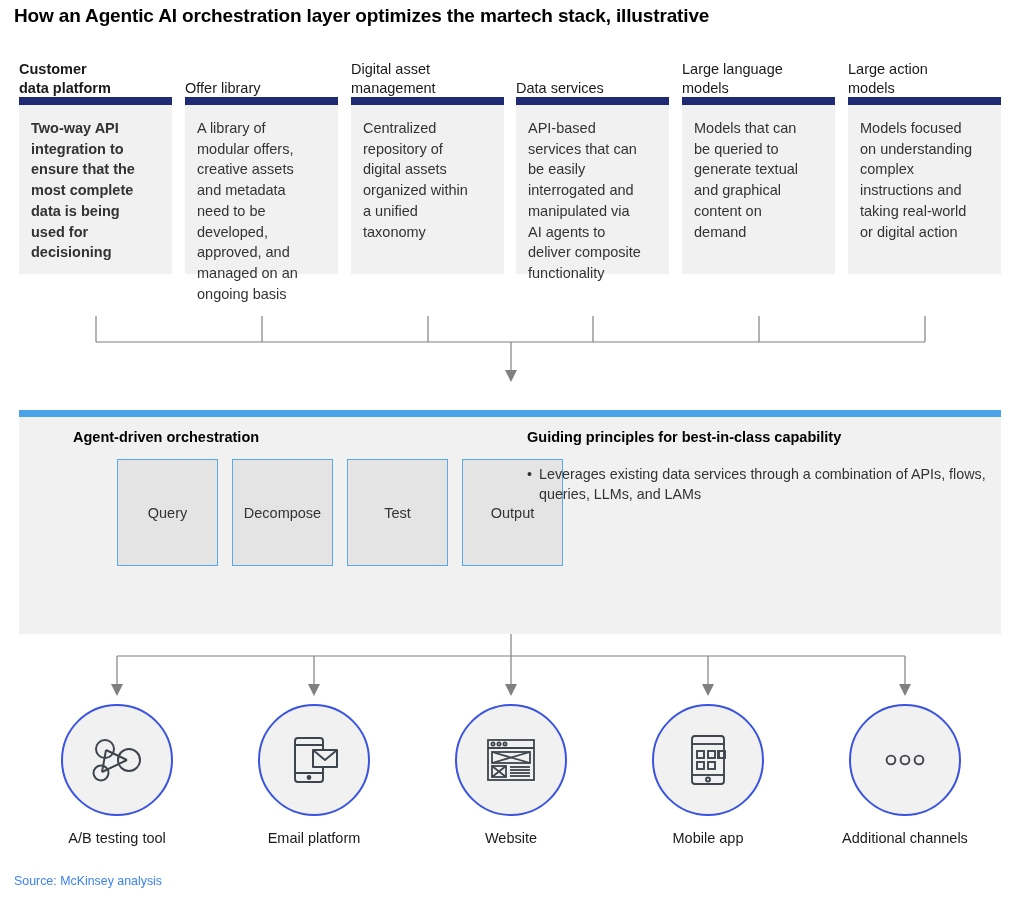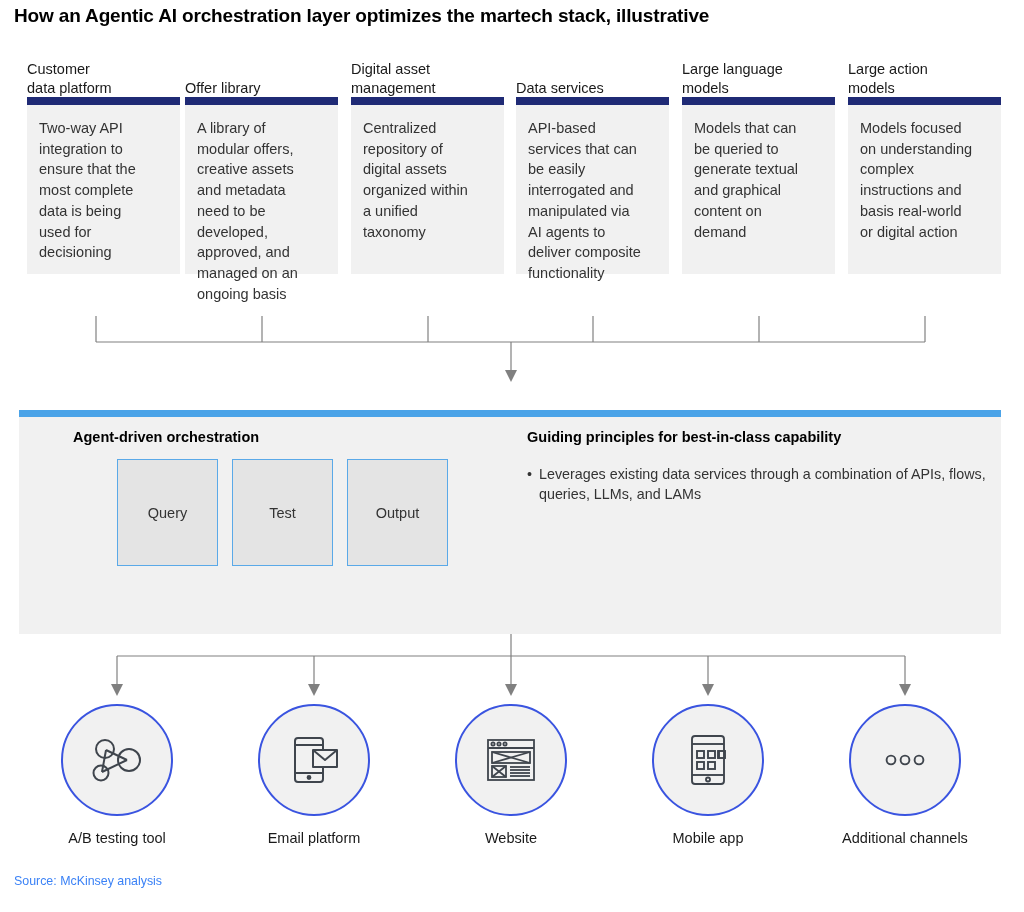--- a/index.html
+++ b/index.html
@@ -224,21 +224,21 @@
     color: #3b82f6;
   }
 </style>
 </head>
 <body>
 
 <div id="chart-title">How an Agentic AI orchestration layer optimizes the martech stack, illustrative</div>
 
 <div id="stack-columns">
 
-  <div class="stack-col" style="left:8px;">
+  <div class="stack-col" style="left:0px;font-weight:bold;">
     <div class="stack-col-header">Customer<br>data platform</div>
     <div class="stack-col-bar"></div>
     <div class="stack-col-body">Two-way API integration to ensure that the most complete data is being used for decisioning</div>
   </div>
 
   <div class="stack-col" style="left:166px;">
     <div class="stack-col-header">Offer library</div>
     <div class="stack-col-bar"></div>
     <div class="stack-col-body">A library of modular offers, creative assets and metadata need to be developed, approved, and managed on an ongoing basis</div>
   </div>
@@ -257,21 +257,21 @@
 
   <div class="stack-col" style="left:663px;">
     <div class="stack-col-header">Large language<br>models</div>
     <div class="stack-col-bar"></div>
     <div class="stack-col-body">Models that can be queried to generate textual and graphical content on demand</div>
   </div>
 
   <div class="stack-col" style="left:829px;">
     <div class="stack-col-header">Large action<br>models</div>
     <div class="stack-col-bar"></div>
-    <div class="stack-col-body">Models focused on understanding complex instructions and basis real-world or digital action</div>
+    <div class="stack-col-body">Models focused on understanding complex instructions and taking real-world or digital action</div>
   </div>
 </div>
 
 <svg id="top-connector" viewBox="0 0 1024 68">
   <g stroke="#808080" stroke-width="1.2" fill="none">
     <line x1="96" y1="0" x2="96" y2="26"></line>
     <line x1="262" y1="0" x2="262" y2="26"></line>
     <line x1="428" y1="0" x2="428" y2="26"></line>
     <line x1="593" y1="0" x2="593" y2="26"></line>
     <line x1="759" y1="0" x2="759" y2="26"></line>
@@ -285,20 +285,21 @@
 <div id="orchestration-layer-label">Orchestration layer</div>
 
 <div id="orchestration-panel">
   <div id="orchestration-panel-bar"></div>
   <div id="orchestration-panel-body"></div>
 
   <div id="agent-orchestration-section">
     <div class="panel-heading">Agent-driven orchestration</div>
     <div id="process-boxes">
       <div class="process-box">Query</div>
+      <div class="process-box">Decompose</div>
       <div class="process-box">Test</div>
       <div class="process-box">Output</div>
     </div>
   </div>
 
   <div id="guiding-principles-section">
     <div class="panel-heading" style="margin-bottom:20px;">Guiding principles for best-in-class capability</div>
     <ul id="guiding-principles-list">
       <li>Leverages existing data services through a combination of APIs, flows, queries, LLMs, and LAMs</li>
     </ul>

